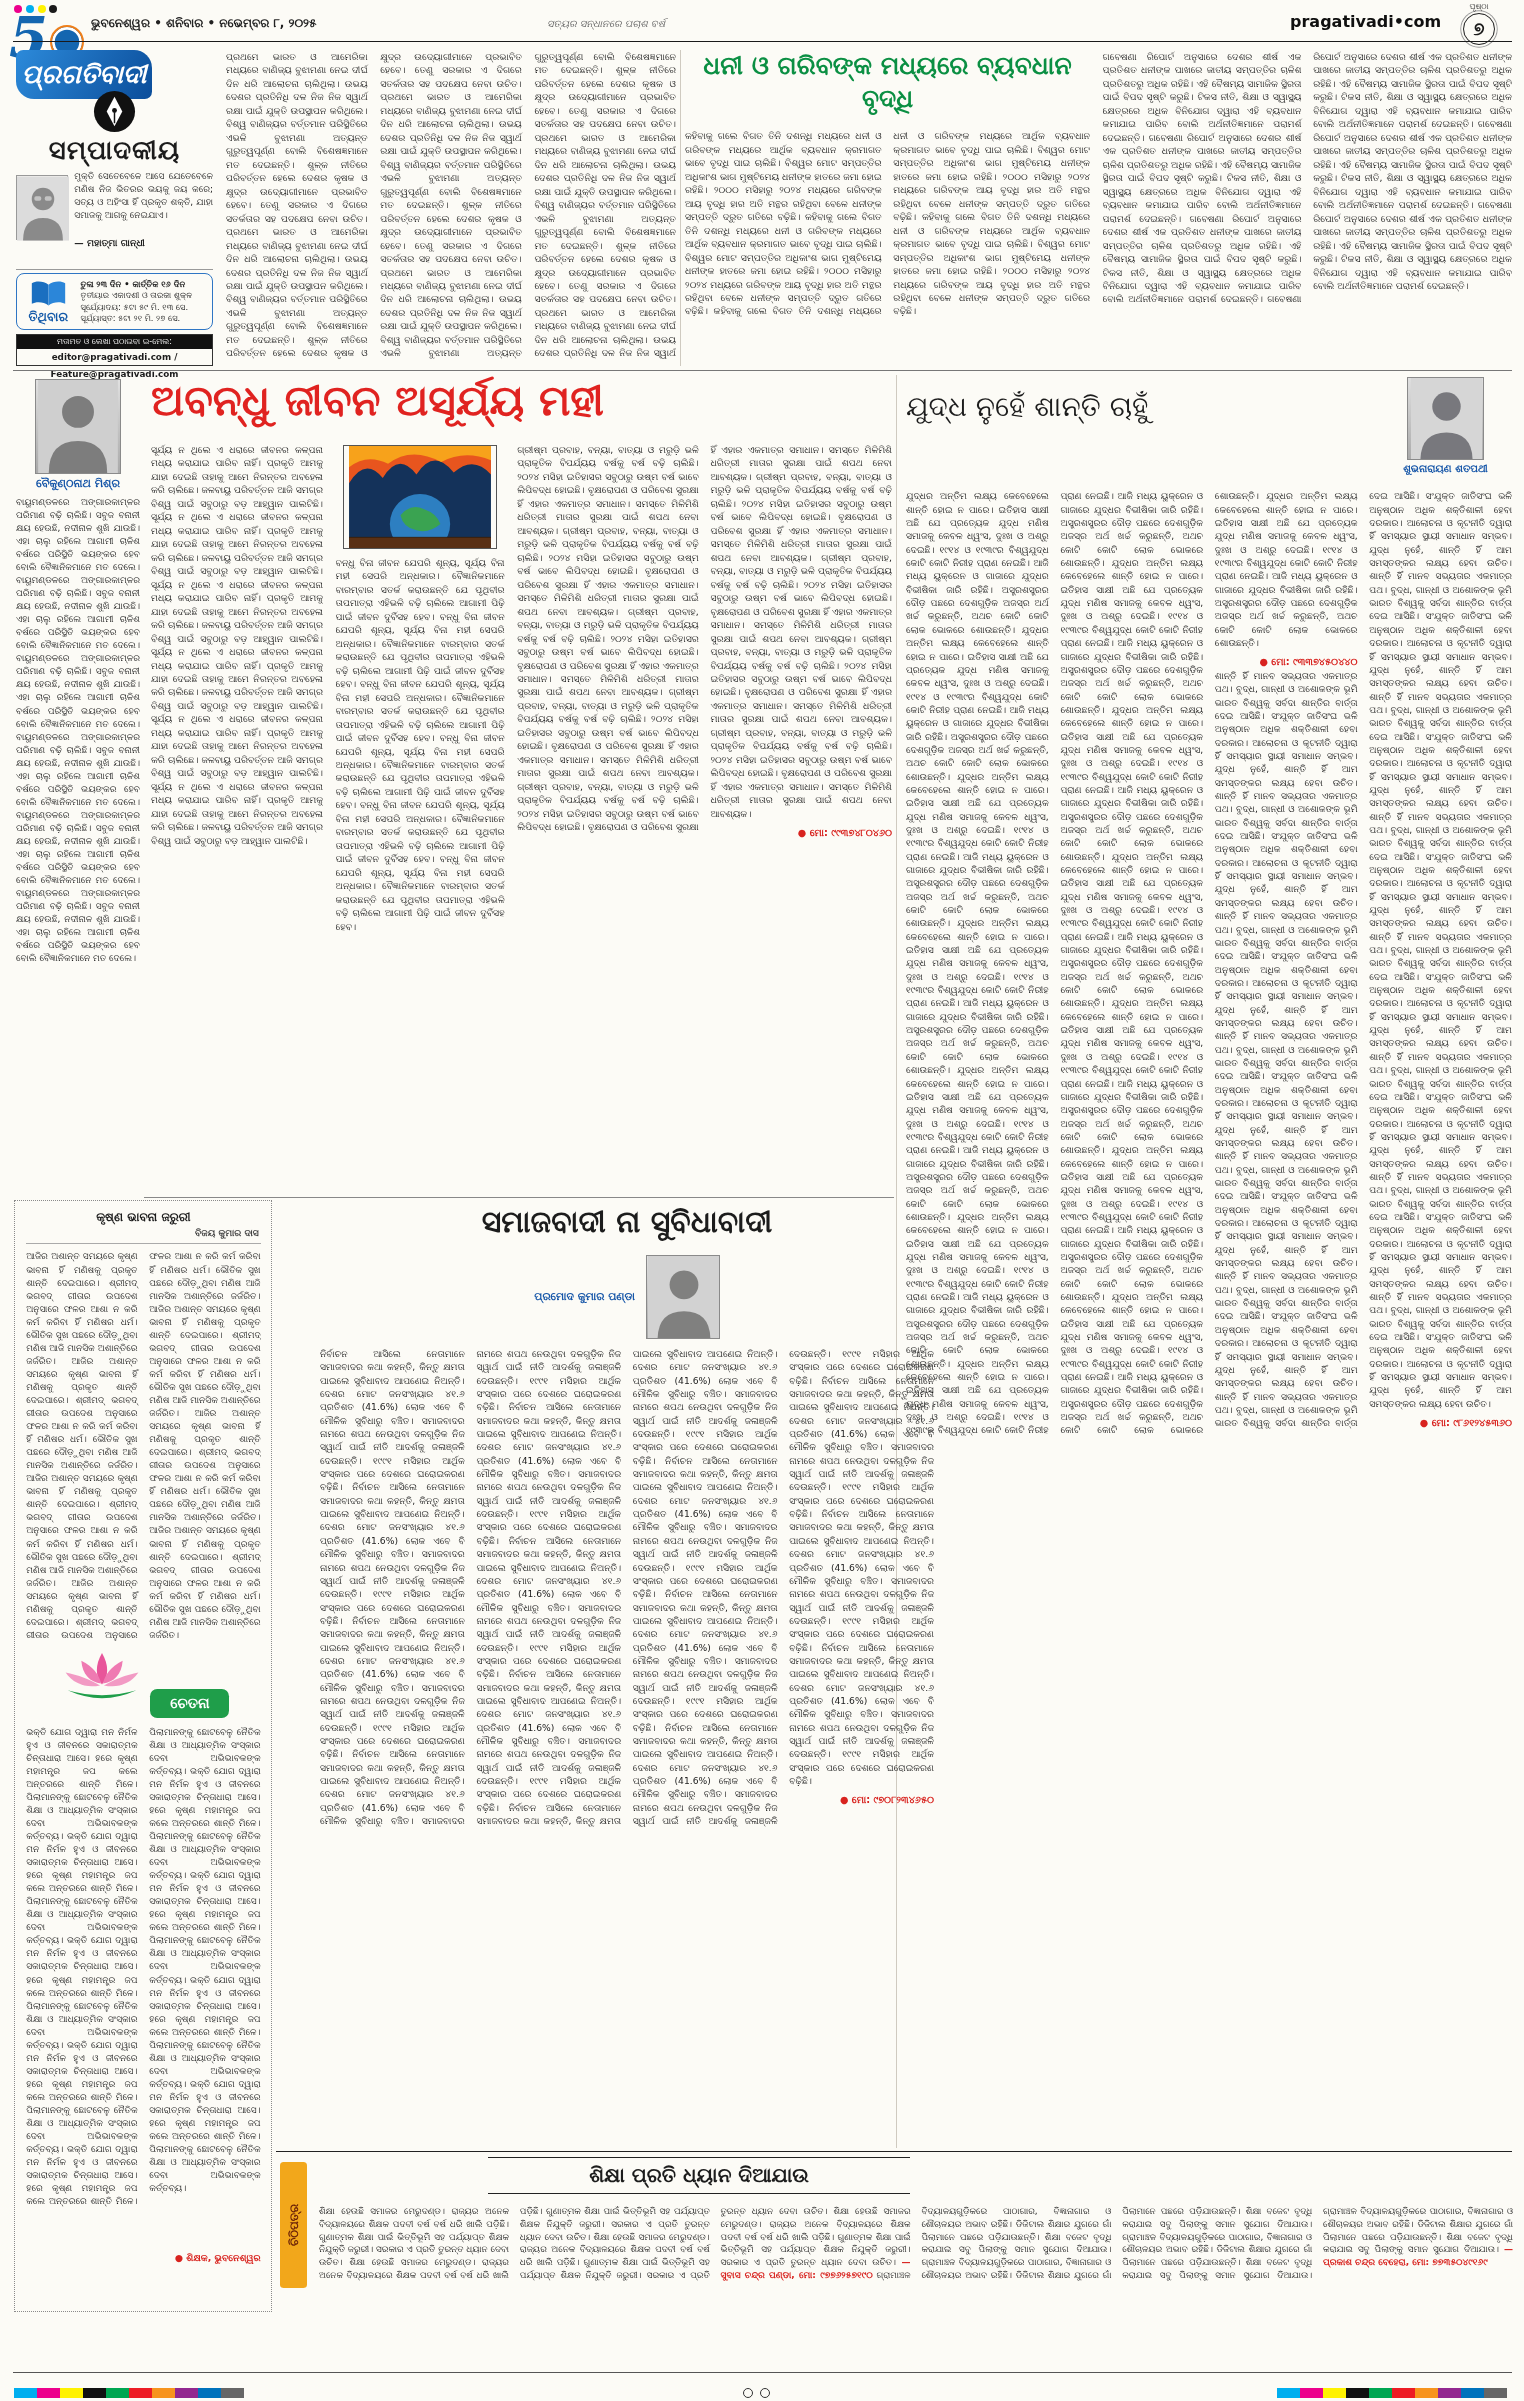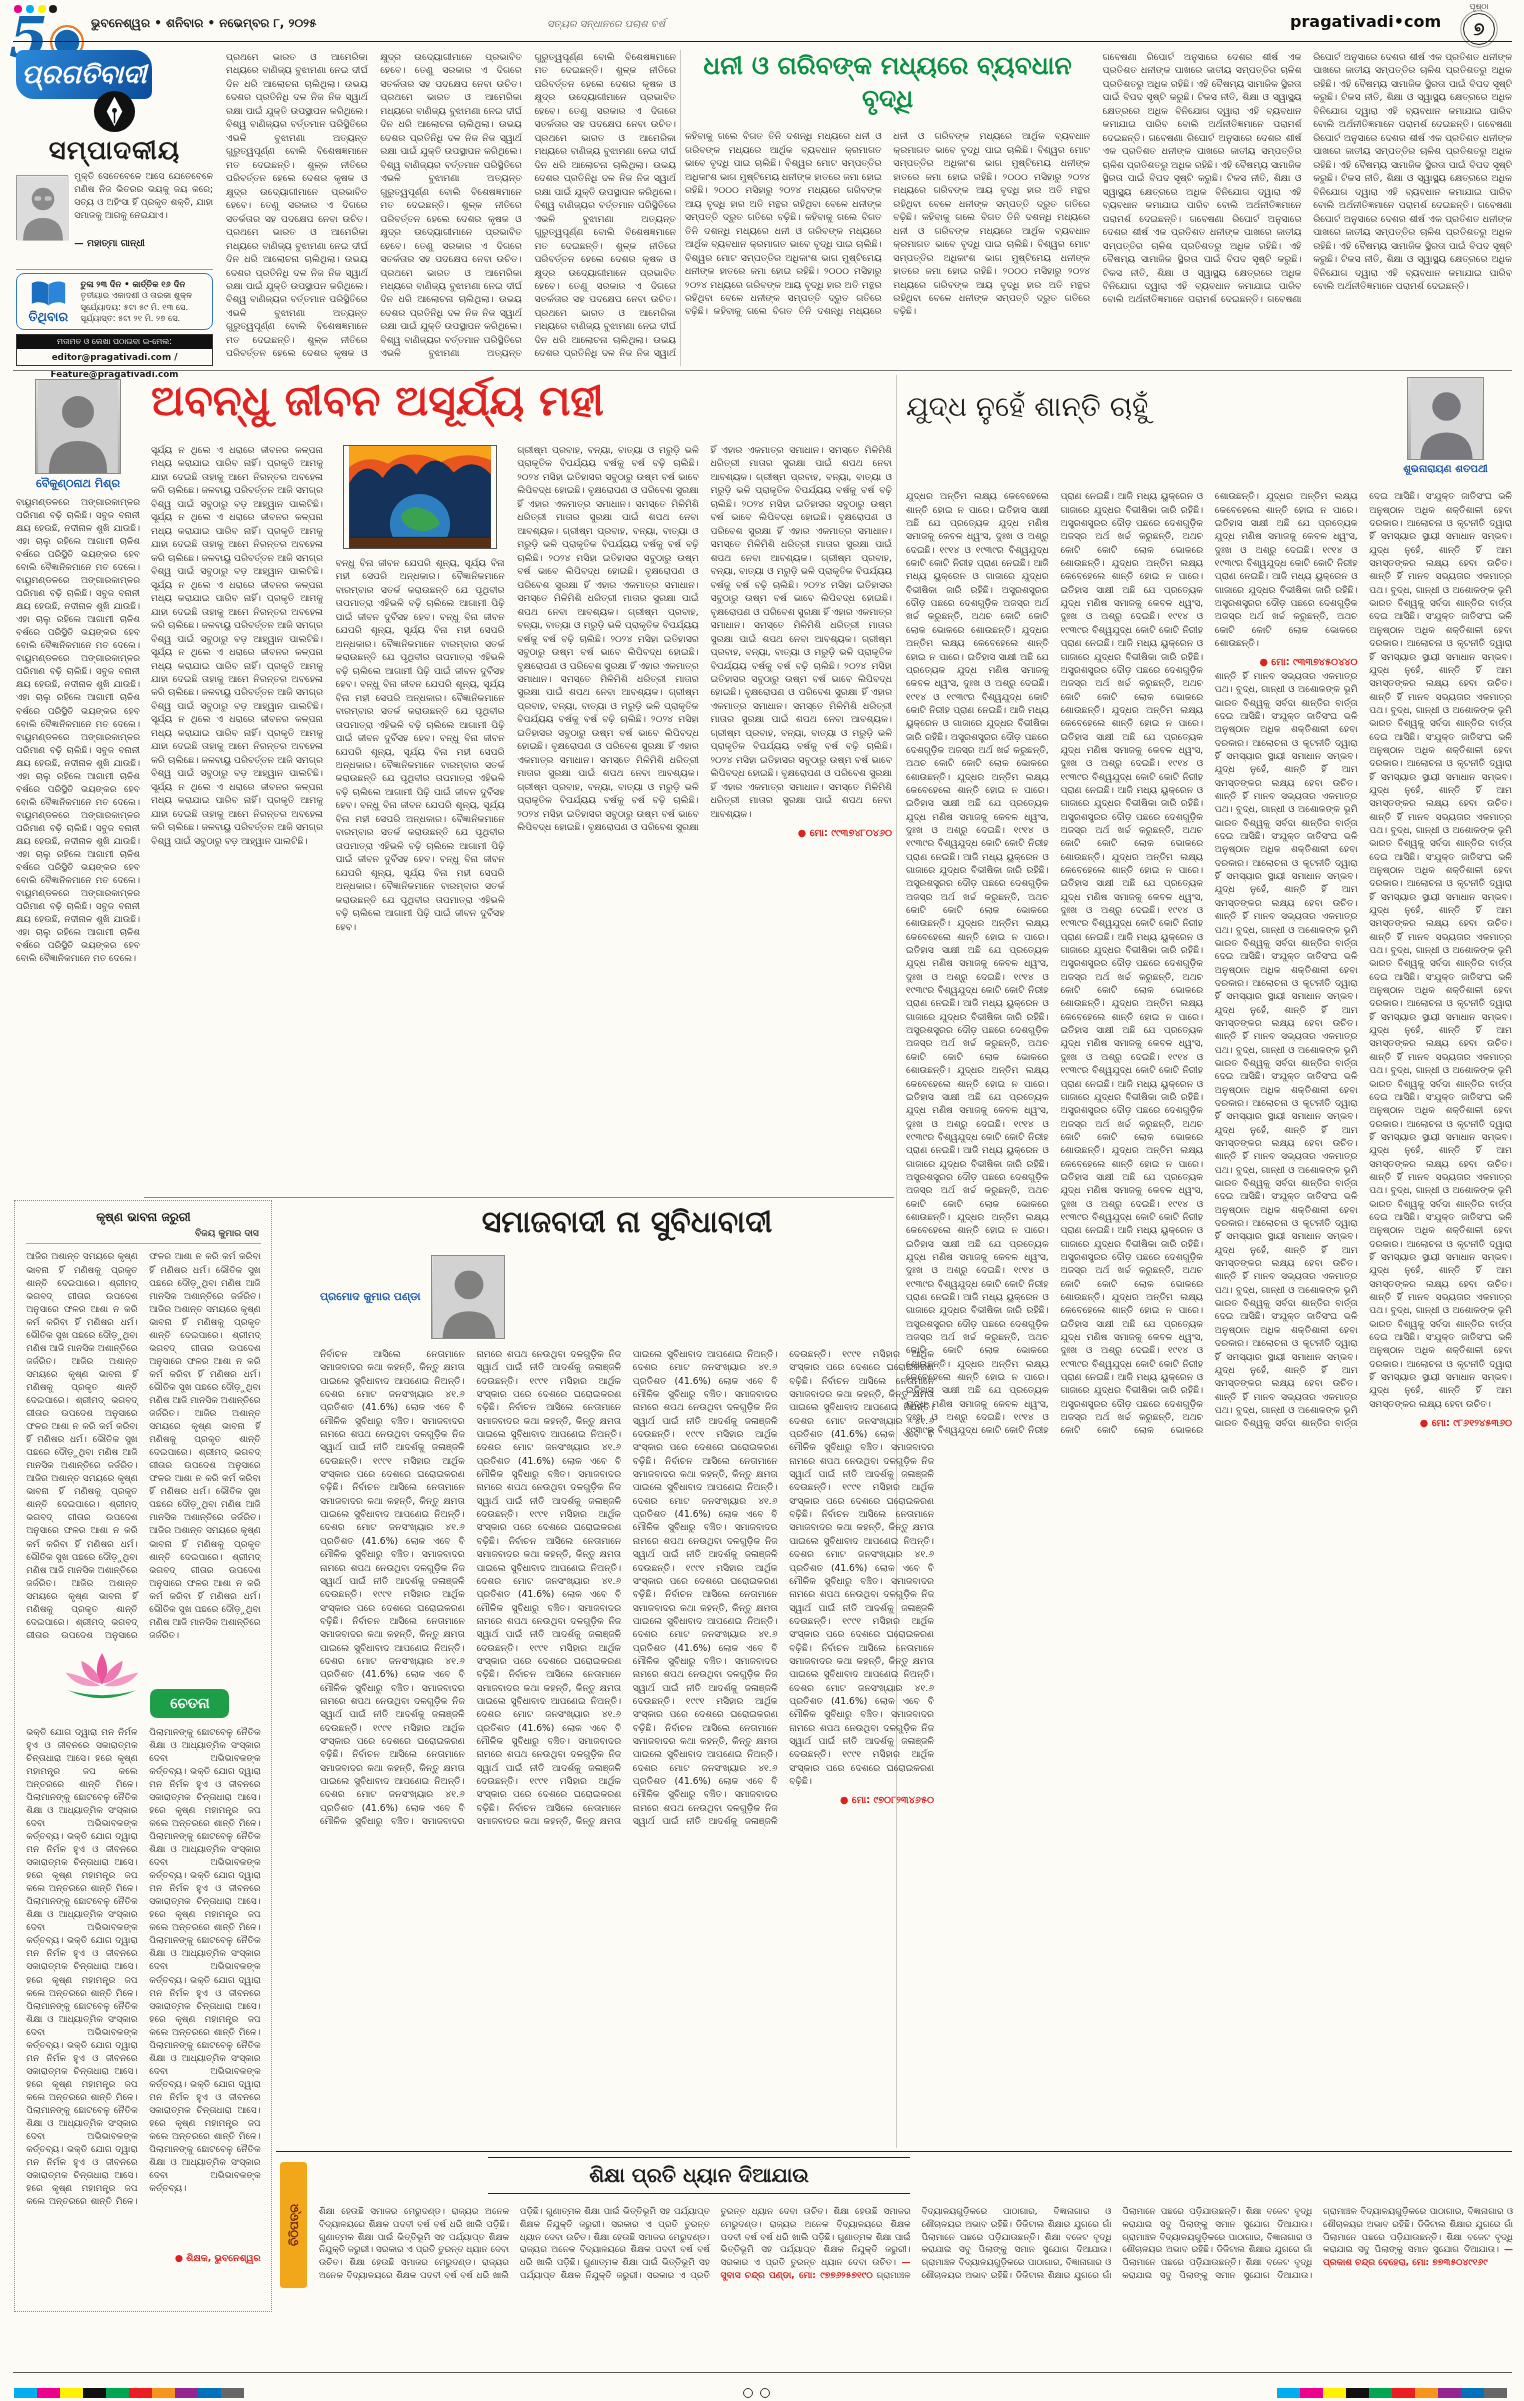--- a/index.html
+++ b/index.html
@@ -100,21 +100,21 @@
             padding:2.7px 1.8px 4.5px 0;margin-bottom:6.3px;}
   .k-body{height:994px;font-size:9px;}
   .k-badge{column-span:all;text-align:center;padding:7.2px 0;}
   .k-badge .badge-label{display:inline-block;background:#1f9e4a;color:#fff;font-weight:bold;font-size:14.4px;
                         padding:4.5px 20px;border-radius:7.2px;margin-top:1.8px;}
   .k-sign{color:#d8231f;font-weight:bold;text-align:right;font-size:9.4px;margin-top:7.2px;}
 
   
   #socialism{left:280px;top:1204px;width:614px;height:942px;margin-left:40px;}
   .s-title{font-size:30px;font-weight:bold;text-align:center;height:43px;overflow:hidden;}
-  .s-authorrow{display:flex;align-items:center;gap:10.8px;height:100px;}
+  .s-authorrow{display:flex;justify-content:center;align-items:center;gap:10.8px;height:100px;}
   .s-authorrow .byline-blue{font-size:10.8px;text-align:right;line-height:1.3;}
   .s-authorrow .photo{width:74px;height:84px;}
   .s-body{height:745px;font-size:9.2px;}
 
   
   #rule-letters{left:276px;right:12.6px;top:2151px;border-top:1.8px solid #222;position:absolute;}
   #letters{left:280px;top:2157px;width:1233px;height:213px;}
   .l-strip{position:absolute;left:0;top:5.4px;width:27px;height:126px;background:#f2a71b;color:#6b2208;
            writing-mode:vertical-rl;transform:rotate(180deg);font-weight:bold;font-size:11.7px;
            display:flex;align-items:center;justify-content:center;border-radius:3.6px;}

